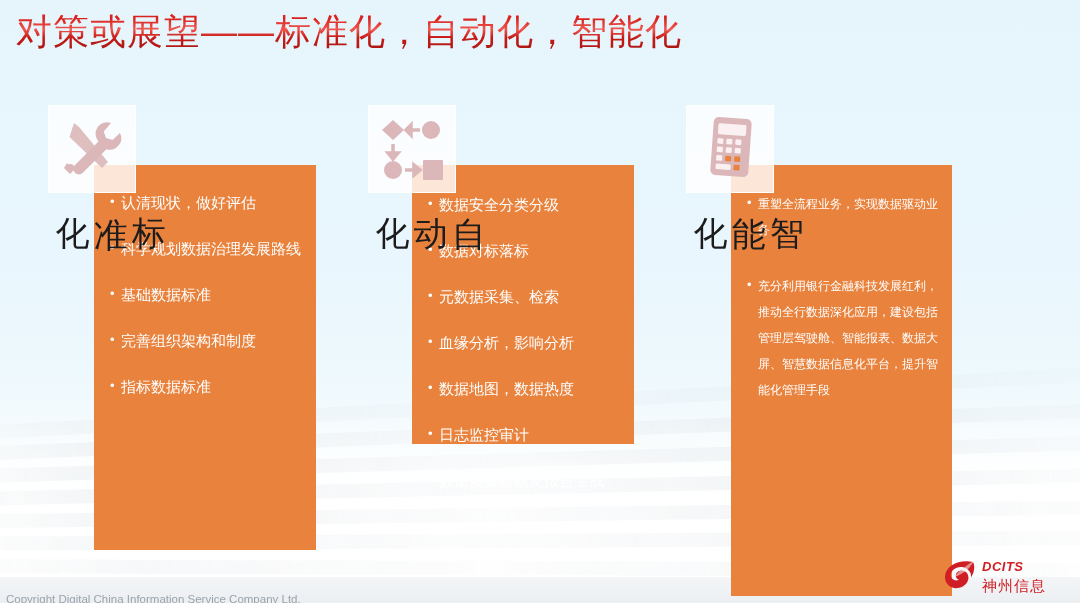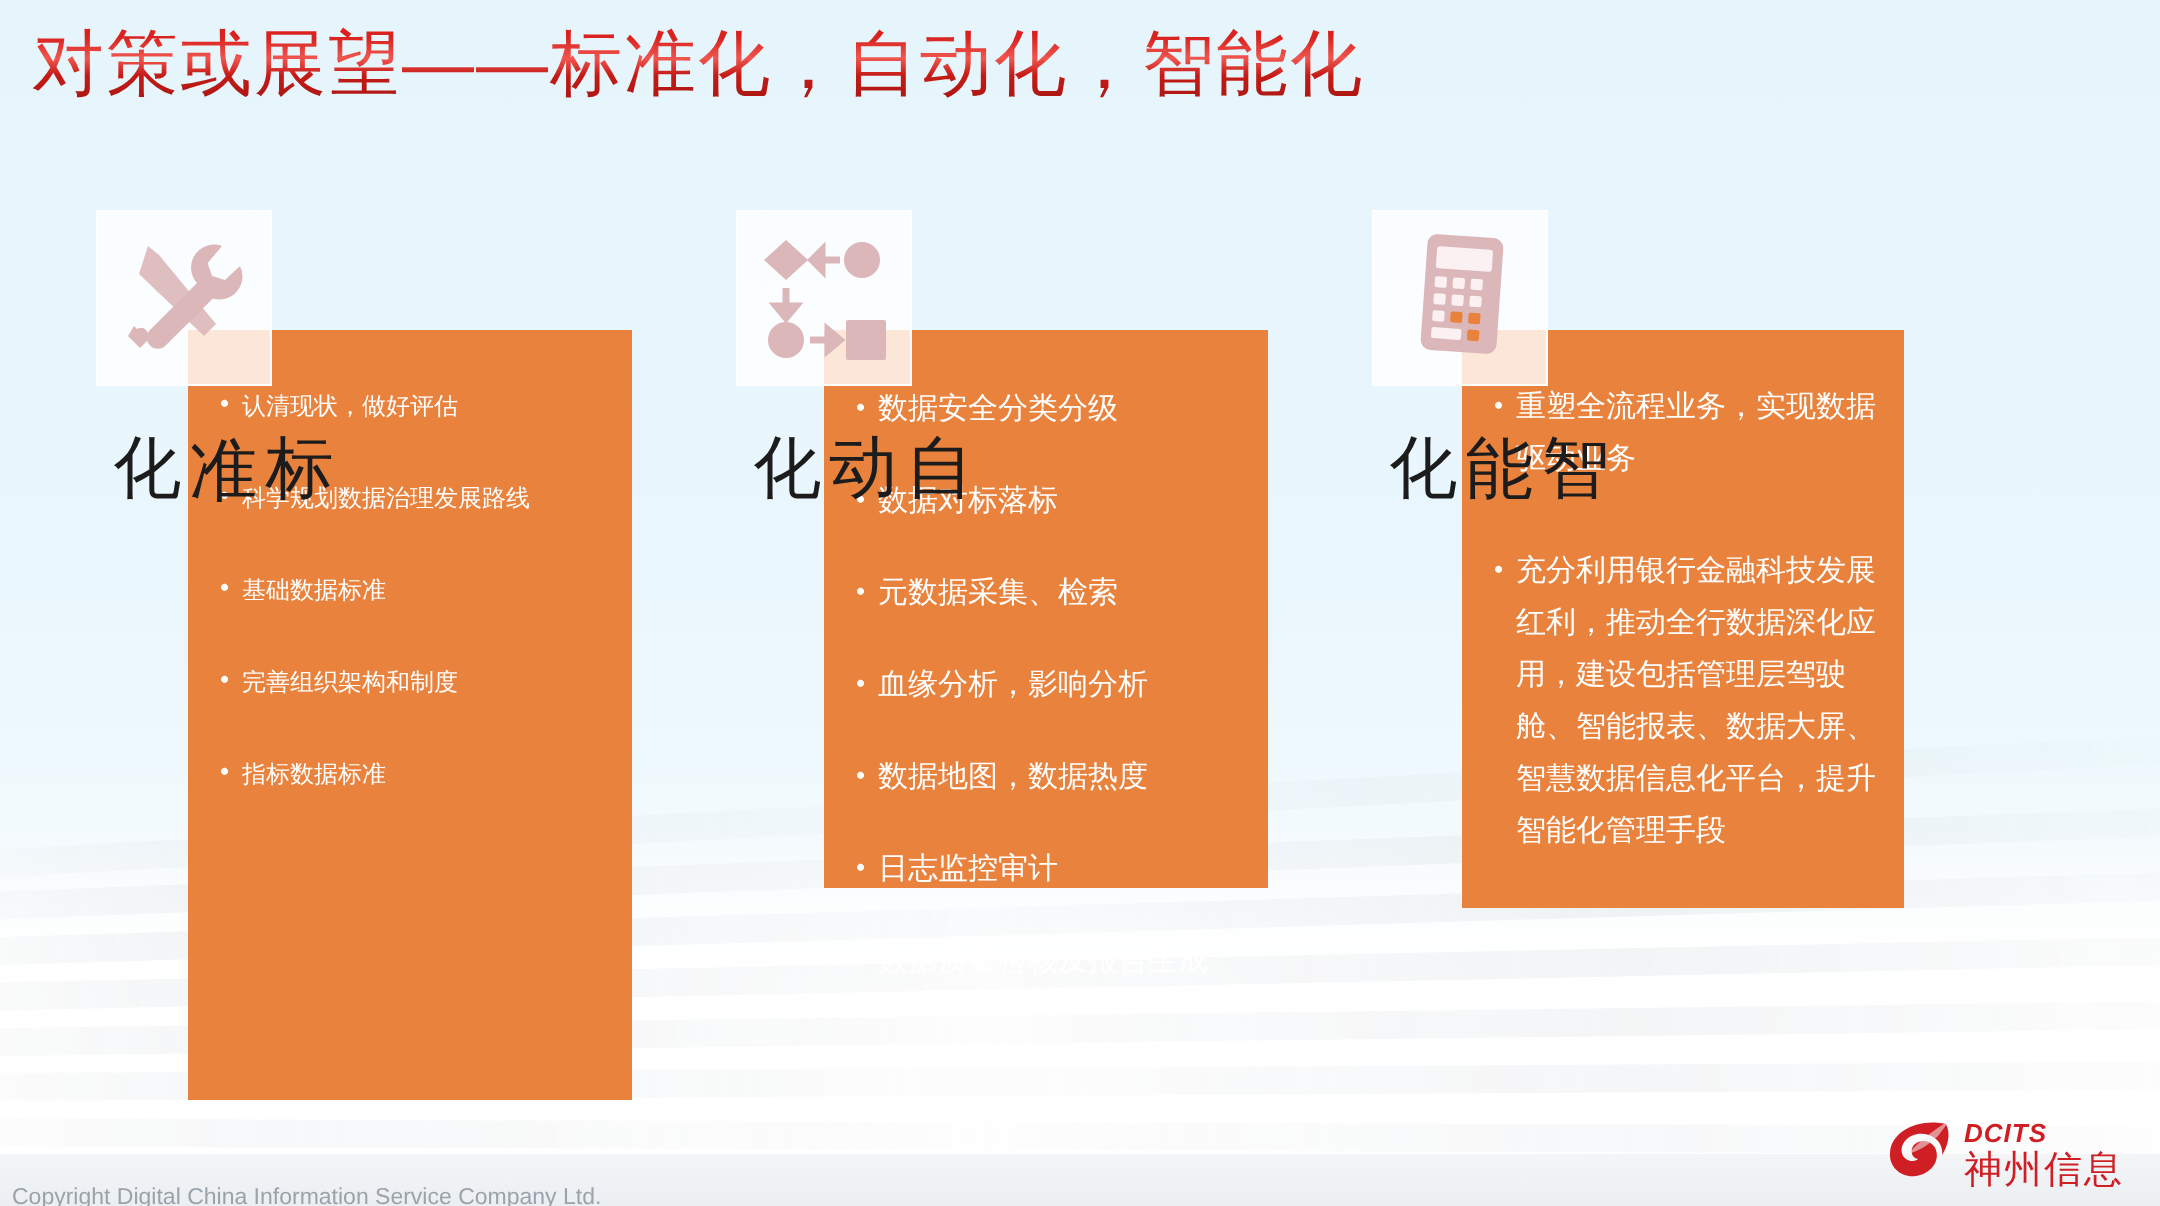--- a/index.html
+++ b/index.html
@@ -96,21 +96,21 @@
     display:flex; align-items:center;
     z-index:6;
   }
   #logo .mark { width:40px; height:40px; flex:0 0 40px; }
   #logo .words { margin-left:2px; }
   #logo .dcits {
     font-size:13px; font-weight:bold; font-style:italic;
     color:#d01f24; letter-spacing:.5px; line-height:20px;
   }
   #logo .cn {
-    font-size:19px; color:#d01f24; letter-spacing:1px; line-height:17px;
+    font-size:15px; color:#d01f24; letter-spacing:1px; line-height:17px;
   }
 
   #copyright {
     position:absolute; left:6px; bottom:-2px;
     font-size:11.5px; color:#9aa3ab;
     white-space:nowrap; z-index:6;
   }
 </style>
 </head>
 <body>
@@ -138,21 +138,21 @@
 
           <path d="M18 10 L23.5 14.5 L52 49 L46 55 L13.5 24 Z" opacity=".9"></path>
           <circle cx="14.5" cy="54.5" r="3.6"></circle>
           <path d="M11 50 L18 57 L14 61 L8 55 Z"></path>
 
           <path d="M55 10 a11.5 11.5 0 0 0 -12.5 18.5 L19 52 a5.5 5.5 0 0 0 7.8 7.8 L50.4 36.2 A11.5 11.5 0 0 0 64 20 L56.5 27 L50 25 L47.8 18.5 Z"></path>
         </g>
       </svg>
     </div>
     <div class="vlabel" style="left:54px; top:190px;">标准化</div>
-    <div class="panel" style="left:94px; top:165px; width:222px; height:385px; font-size:12px; line-height:24px;">
+    <div class="panel" style="left:94px; top:165px; width:222px; height:385px; font-size:15px; line-height:24px;">
       <ul>
         <li>认清现状，做好评估</li>
         <li>科学规划数据治理发展路线</li>
         <li>基础数据标准</li>
         <li>完善组织架构和制度</li>
         <li>指标数据标准</li>
       </ul>
     </div>
   </div>
 
@@ -207,21 +207,21 @@
             <rect x="23" y="43" width="6" height="5.5" rx="1" fill="#fbf1f2"></rect>
             <rect x="32" y="43" width="6" height="5.5" rx="1" fill="#e8823c"></rect>
             <rect x="41" y="43" width="6" height="5.5" rx="1" fill="#e8823c"></rect>
             <rect x="23" y="51.5" width="15" height="5.5" rx="1" fill="#fbf1f2"></rect>
             <rect x="41" y="51.5" width="6" height="5.5" rx="1" fill="#e8823c"></rect>
           </g>
         </g>
       </svg>
     </div>
     <div class="vlabel" style="left:692px; top:190px;">智能化</div>
-    <div class="panel" style="left:731px; top:165px; width:221px; height:289px; font-size:15px; line-height:26px; ">
+    <div class="panel" style="left:731px; top:165px; width:221px; height:431px; font-size:12px; line-height:26px; ">
       <ul>
         <li style="margin-bottom:30px;">重塑全流程业务，实现数据驱动业务</li>
         <li>充分利用银行金融科技发展红利，推动全行数据深化应用，建设包括管理层驾驶舱、智能报表、数据大屏、智慧数据信息化平台，提升智能化管理手段</li>
       </ul>
     </div>
   </div>
 
   <div id="logo">
     <svg class="mark" viewBox="0 0 40 40">
       <path d="M33 7 C20 4 6 10 5 21 C4.3 29 11 34 18 33 C25 32 30 26 28 20 C26.6 15.6 21 14 17.5 17 C14.6 19.5 15.6 24 19 24.5 C16 27 11 24.6 10.8 20.6 C10.5 14.6 17.5 10.5 24 12.4 C29 13.9 31.6 18 31 22.5 C34 18 35.5 11.8 33 7 Z" fill="#d01f24"></path>

